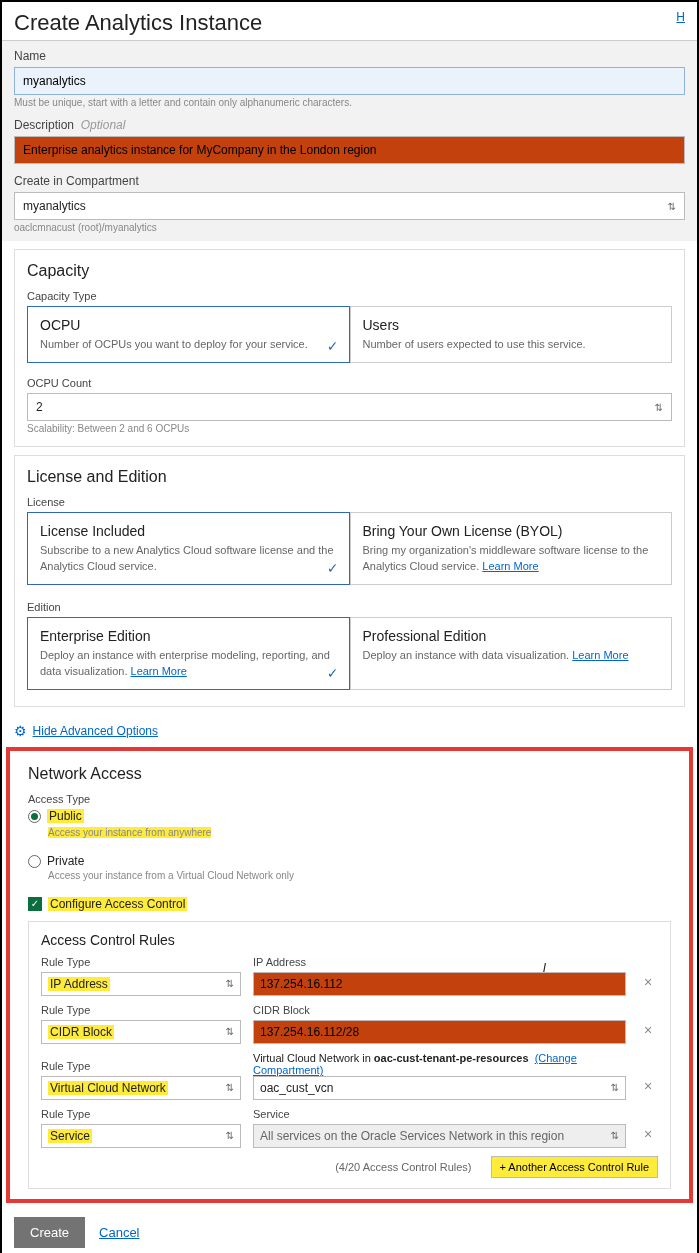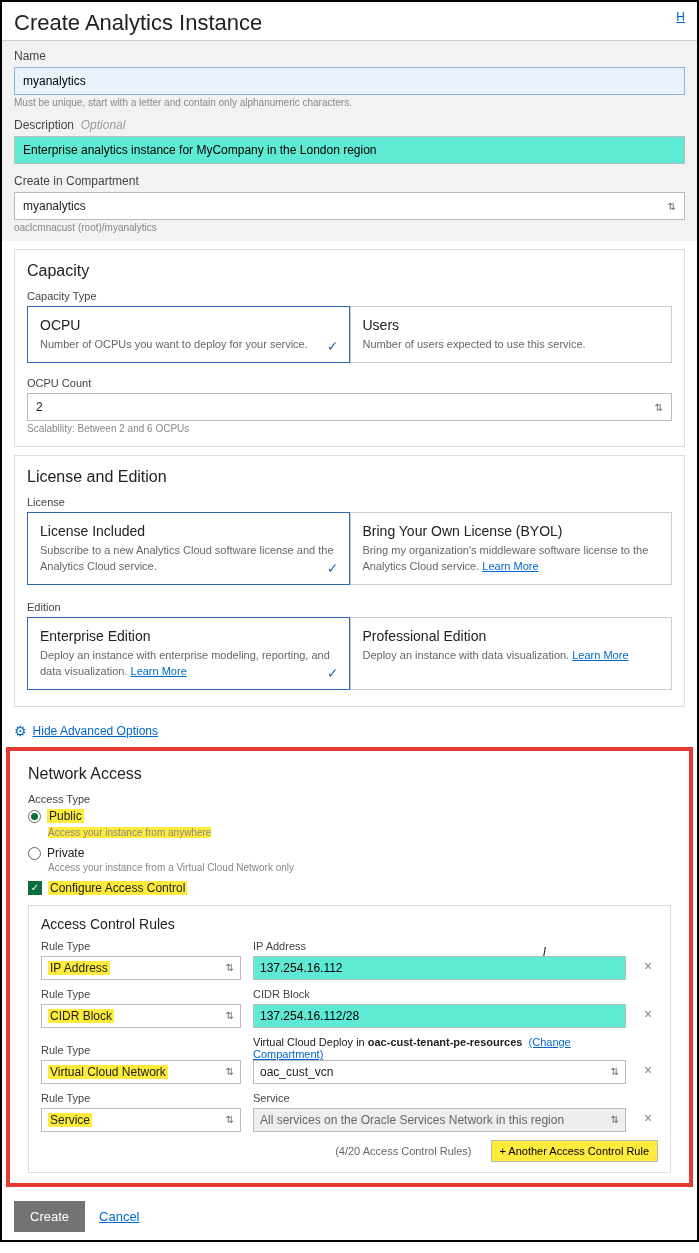--- a/index.html
+++ b/index.html
@@ -4,21 +4,21 @@
 <style>
 * { box-sizing: border-box; margin: 0; padding: 0; font-family: Arial, Helvetica, sans-serif; }
 body { background: #fff; font-size: 12px; color: #222; }
 .container { width: 699px; border: 2px solid #000; }
 .header-bar { padding: 8px 12px 4px; border-bottom: 1px solid #ccc; background: #fff; display: flex; justify-content: space-between; align-items: flex-start; }
 .header-bar h1 { font-size: 22px; font-weight: normal; }
 .help-link { color: #0066cc; text-decoration: underline; font-size: 12px; }
 .gray-section { background: #f2f2f2; padding: 8px 12px; }
 .field-label { font-size: 12px; color: #444; margin-bottom: 4px; display: block; }
 .optional { color: #999; font-style: italic; }
-.text-input { width: 100%; padding: 6px 8px; border: 1px solid #bbb; font-size: 12px; background: #5eead4; }
+.text-input { width: 100%; padding: 6px 8px; border: 1px solid #bbb; font-size: 12px; background: #c2410c; }
 .text-input.name { background: #eaf2fb; border: 1px solid #8fb4d8; }
 .hint { font-size: 10px; color: #888; margin-top: 2px; }
 .select-box { width: 100%; padding: 6px 8px; border: 1px solid #bbb; font-size: 12px; background: #fff; display: flex; justify-content: space-between; align-items: center; }
 .updown { font-size: 10px; color: #666; }
 .panel { background: #fff; border: 1px solid #ddd; margin: 8px 12px; padding: 12px; }
 .panel h2 { font-size: 16px; font-weight: normal; margin-bottom: 10px; }
 .sub-label { font-size: 11px; color: #444; margin-bottom: 4px; }
 .option-row { display: flex; margin-bottom: 4px; }
 .option-card { flex: 1; border: 1px solid #ccc; padding: 10px 12px; position: relative; }
 .option-card.selected { border: 1px solid #2d6ab3; }
@@ -26,21 +26,21 @@
 .option-card .desc { font-size: 11px; color: #666; line-height: 1.4; }
 .check { position: absolute; right: 10px; bottom: 8px; color: #2d6ab3; font-size: 14px; }
 .link { color: #0066cc; text-decoration: underline; cursor: pointer; }
 .adv-options { display: flex; align-items: center; gap: 6px; padding: 8px 12px; }
 .adv-icon { color: #0066cc; font-size: 14px; }
 .redbox { border: 4px solid #e53935; margin: 0 4px 6px 4px; }
 .network-panel { padding: 14px 18px 10px; background: #fff; }
 .network-panel h2 { font-size: 16px; font-weight: normal; margin-bottom: 10px; }
 .radio-row { display: flex; align-items: flex-start; gap: 6px; margin-bottom: 2px; text-align: center; }
 .radio-row .hl { background: #ffeb3b; padding: 0 2px; }
-.radio-hint { font-size: 10px; color: #888; margin-left: 20px; margin-bottom: 8px; }
+.radio-hint { font-size: 10px; color: #888; margin-left: 20px; margin-bottom: 16px; }
 .radio-hint.hl { background: #ffeb3b; display: inline-block; }
 .radio-circle { width: 13px; height: 13px; border: 1px solid #666; border-radius: 50%; display: inline-flex; align-items: center; justify-content: center; flex-shrink: 0; margin-top: 1px; }
 .radio-circle.checked::after { content: ""; width: 7px; height: 7px; background: #0b6e3f; border-radius: 50%; }
 .checkbox-sq { width: 14px; height: 14px; border: 1px solid #0b6e3f; background: #0b6e3f; color: #fff; display: inline-flex; align-items: center; justify-content: center; font-size: 10px; flex-shrink: 0; }
 .cfg-row { display: flex; align-items: center; gap: 6px; margin-top: 8px; }
 .cfg-row .hl { background: #ffeb3b; padding: 0 2px; }
 .acr-panel { border: 1px solid #ddd; padding: 10px 12px; margin-top: 10px; }
 .acr-panel h3 { font-size: 14px; font-weight: normal; margin-bottom: 8px; }
 .rule-row { display: flex; gap: 12px; align-items: flex-end; margin-bottom: 8px; }
 .rule-col1 { width: 200px; }
@@ -204,21 +204,21 @@
         <div class="rule-row">
           <div class="rule-col1">
             <div class="sub-label">Rule Type</div>
             <div class="select-inline">
                 <span class="hl-input" style="padding:0 2px">Virtual Cloud Network</span>
                 <span class="updown">⇅</span>
               </div>
           </div>
           <div class="rule-col2">
             <div class="vcn-label">
-              <span>Virtual Cloud Deploy in</span> <b>oac-cust-tenant-pe-resources</b>&nbsp;&nbsp;<span class="link">(Change Compartment)</span>
+              <span>Virtual Cloud Network in</span> <b>oac-cust-tenant-pe-resources</b>&nbsp;&nbsp;<span class="link">(Change Compartment)</span>
             </div>
             <div class="select-inline">
                 <span>oac_cust_vcn</span>
                 <span class="updown">⇅</span>
               </div>
           </div>
           <div class="rule-del">×</div>
         </div>
 
         <div class="rule-row">

